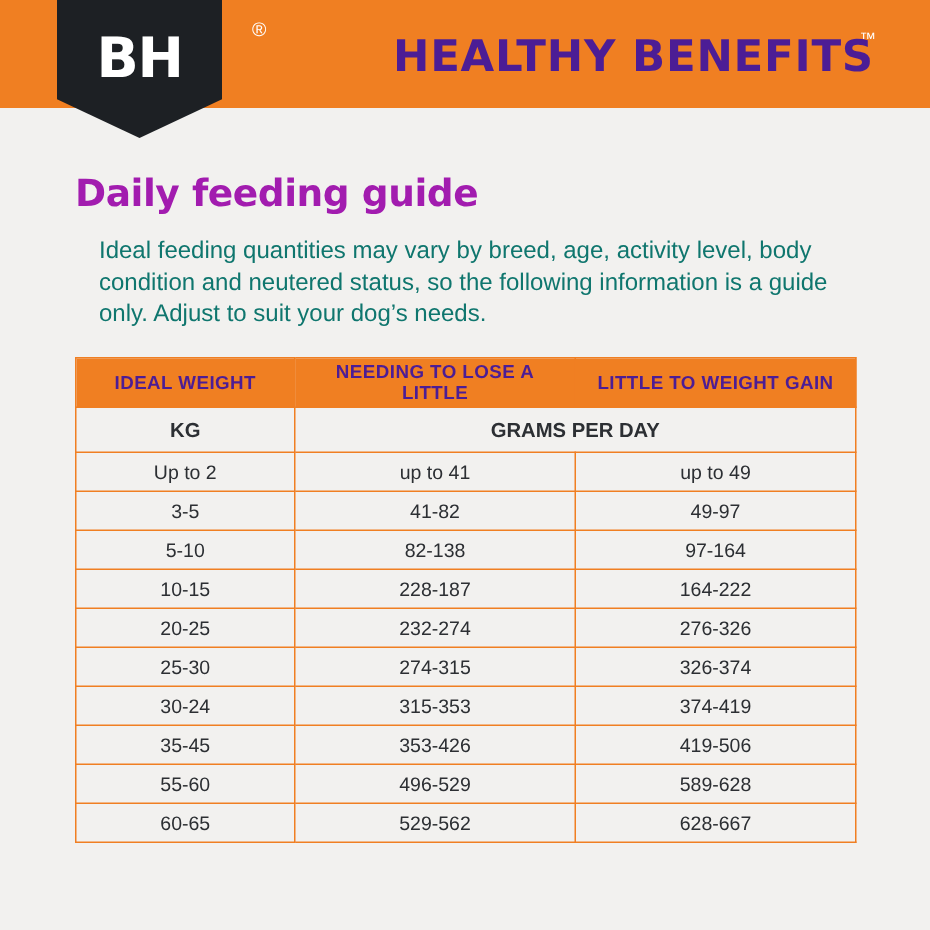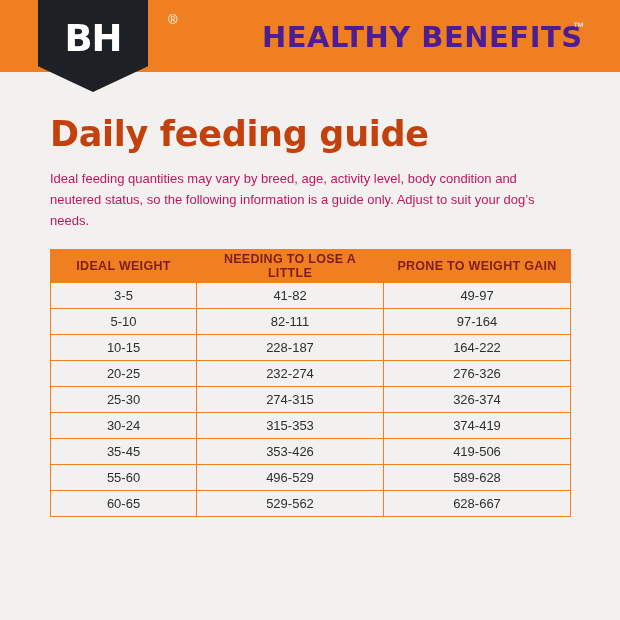--- a/index.html
+++ b/index.html
@@ -73,51 +73,51 @@
     top: 20px;
     color: #ffffff;
     font-size: 11px;
   }
 
   
   .content {
     padding: 0 50px;
   }
   .title {
-    color: #c2410c;
-    font-size: 35px;
+    color: #a21caf;
+    font-size: 25px;
     font-weight: bold;
     margin: 42px 0 14px 0;
     letter-spacing: -0.3px;
     font-family: "DejaVu Sans", sans-serif;
   }
   .intro {
-    color: #be185d;
-    font-size: 13px;
+    color: #0f766e;
+    font-size: 16px;
     line-height: 21px;
-    margin: 0 0 18px 0;
+    margin: 0 0 18px 16px;
     max-width: 520px;
   }
 
   
   table.feed {
     width: 520px;
     border-collapse: collapse;
     table-layout: fixed;
     font-size: 13px;
     color: #2c2f33;
   }
   table.feed th, table.feed td {
     border: 1px solid #f07f22;
     text-align: center;
     padding: 2px 4px;
   }
   thead th {
     background: #f07f22;
-    color: #7f1d1d;
+    color: #4c1d95;
     font-weight: bold;
     font-size: 12.5px;
     line-height: 14px;
     padding: 7px 4px;
     letter-spacing: 0.3px;
     border: 1px solid #f07f22;
   }
   tr.subhead td {
     font-weight: bold;
     font-size: 13.5px;
@@ -152,32 +152,41 @@
     <table class="feed">
       <colgroup>
         <col class="col1">
           <col class="col2">
           <col class="col3">
       </colgroup>
       <thead>
         <tr>
           <th>IDEAL WEIGHT</th>
           <th>NEEDING TO LOSE A LITTLE</th>
-          <th>PRONE TO WEIGHT GAIN</th>
+          <th>LITTLE TO WEIGHT GAIN</th>
         </tr>
       </thead>
       <tbody>
+        <tr class="subhead">
+          <td>KG</td>
+          <td colspan="2">GRAMS PER DAY</td>
+        </tr>
+        <tr>
+          <td>Up to 2</td>
+          <td>up to 41</td>
+          <td>up to 49</td>
+        </tr>
         <tr>
           <td>3-5</td>
           <td>41-82</td>
           <td>49-97</td>
         </tr>
         <tr>
           <td>5-10</td>
-          <td>82-111</td>
+          <td>82-138</td>
           <td>97-164</td>
         </tr>
         <tr>
           <td>10-15</td>
           <td>228-187</td>
           <td>164-222</td>
         </tr>
         <tr>
           <td>20-25</td>
           <td>232-274</td>

